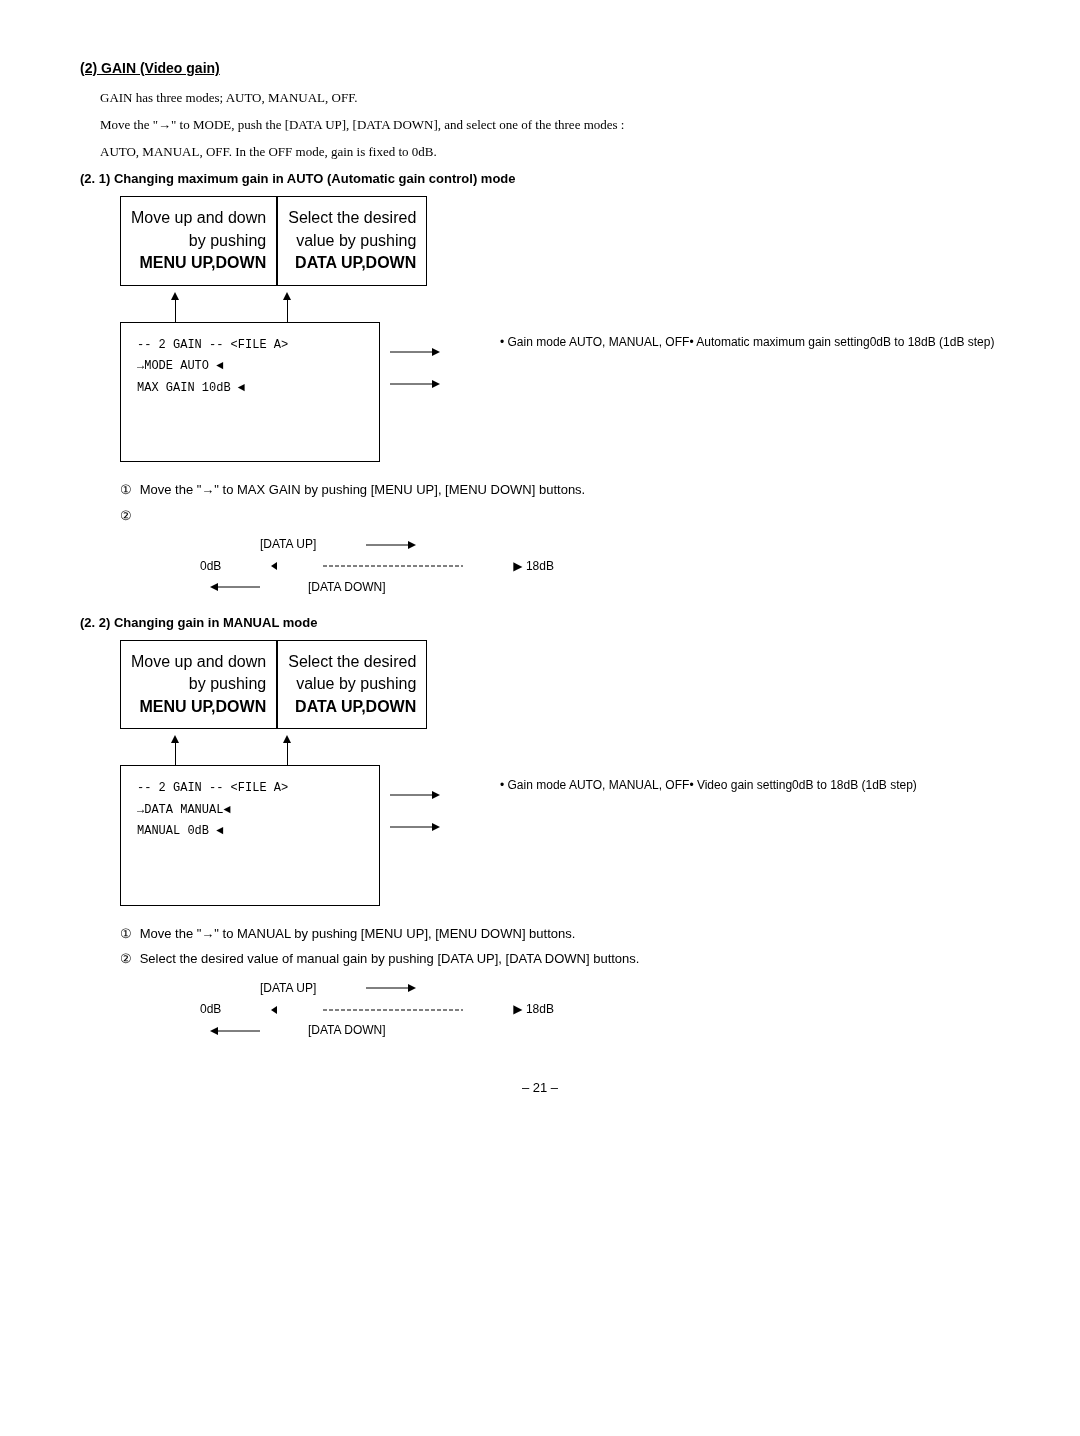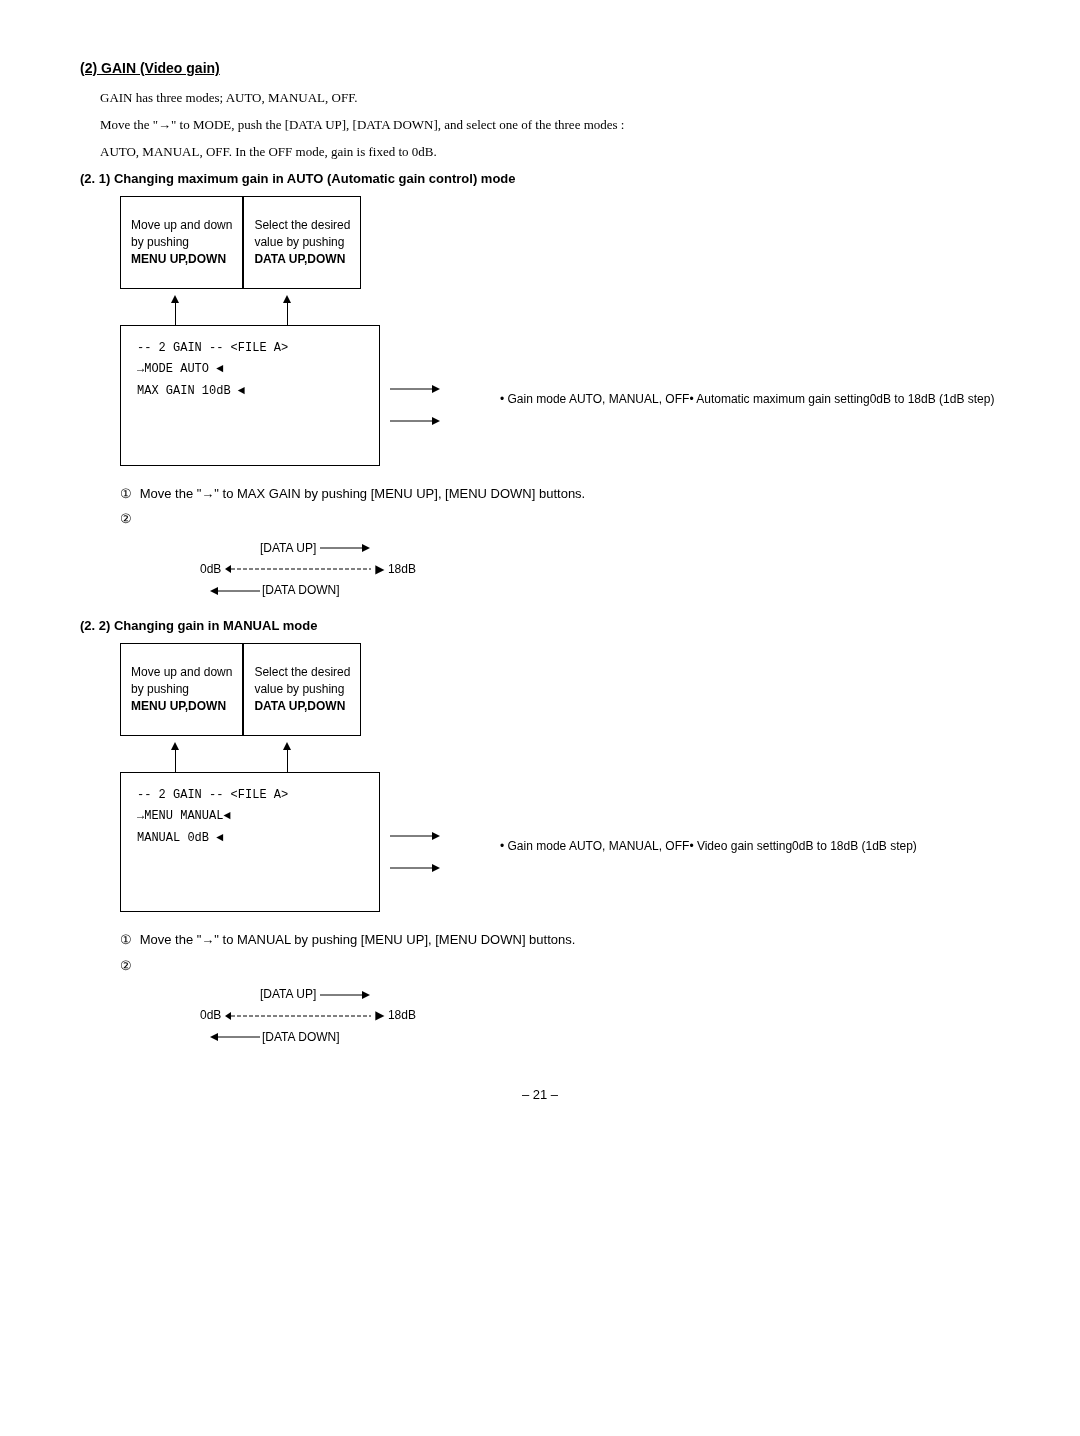--- a/index.html
+++ b/index.html
@@ -37,35 +37,35 @@
     
     .instruction-area {
       display: flex;
       align-items: flex-start;
       margin-bottom: 8px;
       margin-left: 40px;
     }
 
     .instr-box {
       border: 1px solid #000;
-      padding: 20px 10px;
-      font-size: 12px;
+      padding: 10px 10px;
+      font-size: 16px;
       line-height: 1.4;
       min-width: 110px;
-      text-align: left;
+      text-align: right;
     }
 
     .instr-box strong {
       display: block;
     }
 
     
     .menu-diagram-wrapper {
       display: flex;
-      align-items: center;
+      align-items: flex-start;
       margin-left: 40px;
       margin-top: 0;
       margin-bottom: 18px;
     }
 
     .menu-box {
       border: 1px solid #000;
       padding: 12px 16px;
       min-width: 260px;
       font-family: 'Courier New', monospace;
@@ -107,20 +107,21 @@
       margin-bottom: 18px;
       font-size: 12px;
       line-height: 1.6;
       font-family: Arial, sans-serif;
     }
 
     .data-range-row {
       display: flex;
       align-items: center;
       margin-bottom: 2px;
+      gap: 46px;
     }
 
     .page-number {
       text-align: center;
       margin-top: 40px;
       font-size: 13px;
     }
 
     
     .vert-arrow-area {
@@ -288,21 +289,21 @@
     <div class="arrow-up-group">
       <div class="arrow-tip-up" style="transform:rotate(180deg); border-top: 8px solid #000; border-bottom: none;"></div>
       <div class="vert-line" style="height:22px;"></div>
     </div>
   </div>
 </div>
 
 <div class="menu-diagram-wrapper">
   <div class="menu-box">
     <div>-- 2 GAIN --    &lt;FILE A&gt;</div>
-    <div>→MENU           MANUAL◄</div>
+    <div>→DATA           MANUAL◄</div>
     <div>  MANUAL        0dB   ◄</div>
     <div style="height:50px;"></div>
   </div>
 
   <div style="display:flex; flex-direction:column; margin-left:10px; margin-top:20px;">
 
     <svg width="50" height="20" style="margin-bottom:12px;">
       <line x1="0" y1="10" x2="42" y2="10" stroke="#000" stroke-width="1"></line>
       <polygon points="42,6 50,10 42,14" fill="#000"></polygon>
     </svg>
@@ -320,20 +321,21 @@
   </div>
 </div>
 
 <div class="numbered-list">
   <div class="numbered-item">
     <span class="num-circle">①</span>
     <span>Move the "→" to MANUAL by pushing [MENU UP], [MENU DOWN] buttons.</span>
   </div>
   <div class="numbered-item">
     <span class="num-circle">②</span>
+    <span>Select the desired value of manual gain by pushing [DATA UP], [DATA DOWN] buttons.</span>
   </div>
 </div>
 
 <div class="data-range-diagram">
   <div class="data-range-row" style="margin-left:60px; margin-bottom:2px;">
     <span style="margin-right:4px;">[DATA UP]</span>
     <svg width="50" height="16">
       <line x1="0" y1="8" x2="42" y2="8" stroke="#000" stroke-width="1"></line>
       <polygon points="42,4 50,8 42,12" fill="#000"></polygon>
     </svg>

